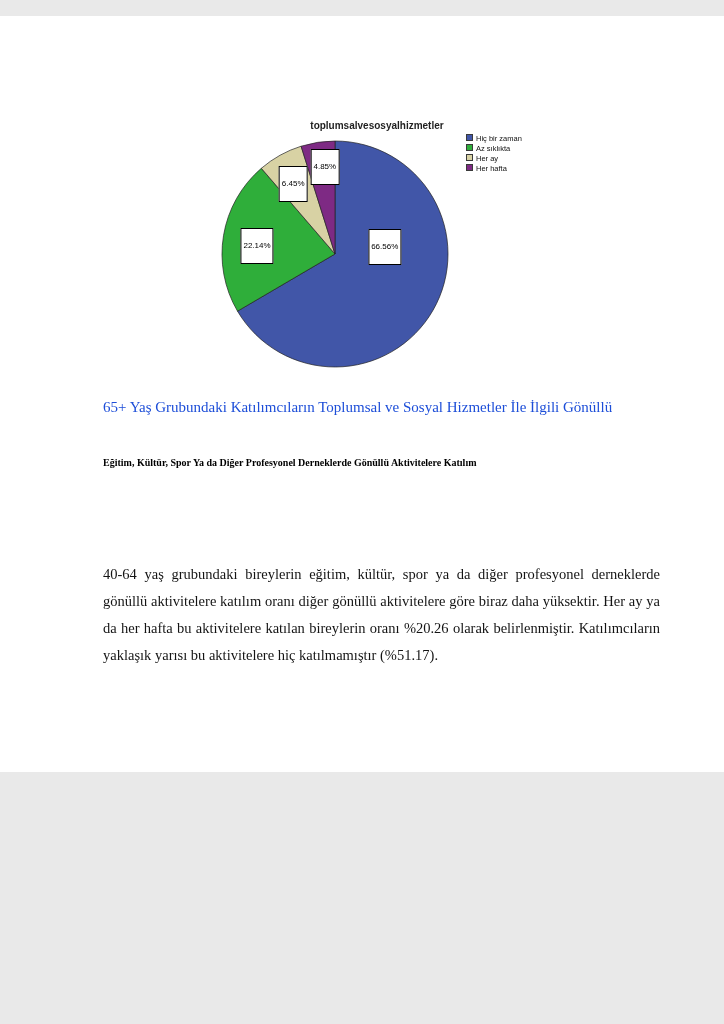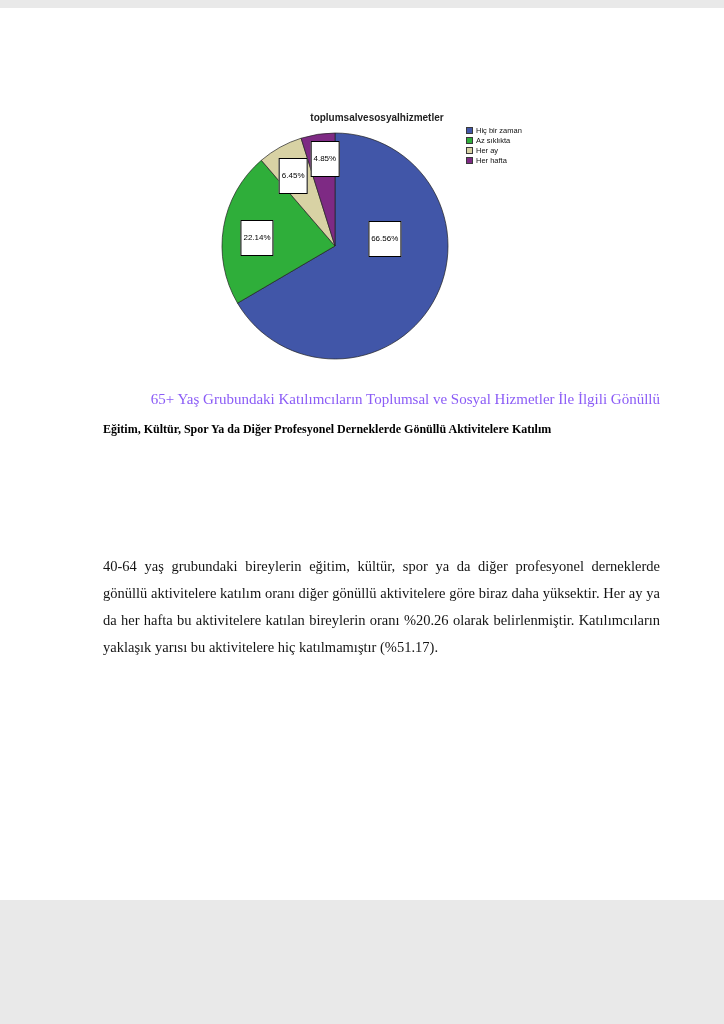--- a/index.html
+++ b/index.html
@@ -1,51 +1,51 @@
 <!DOCTYPE html>
 <html lang="tr"><head>
 <meta charset="utf-8">
 <style>
   html,body{margin:0;padding:0;background:#e9e9e9;}
   .page{
-    position:relative; width:724px; height:892px; background:#ffffff;
-    margin:8px auto; overflow:hidden;
+    position:relative; width:724px; height:756px; background:#ffffff;
+    margin:16px auto; overflow:hidden;
     font-family:"Liberation Serif", serif; color:#1c1c1c;text-decoration:underline;
   }
   
   .chart-title{
     position:absolute; left:220px; top:104px; width:314px;
     text-align:center; font-family:"Liberation Sans", sans-serif;
     font-weight:bold; font-size:10px; color:#1f1f1f;
   }
   .pie-svg{ position:absolute; left:220px; top:123px; }
   .pie-labels{ position:absolute; left:220px; top:123px; width:230px; height:230px; pointer-events:none; }
   .pie-label{
     position:absolute; transform:translate(-50%,-50%);
     background:#ffffff; border:1px solid #000;
     font-family:"Liberation Sans", sans-serif; font-size:8px; line-height:10px;
     padding:12px 2px; color:#000; white-space:nowrap;
   }
   .legend{
     position:absolute; left:466px; top:118px;
     font-family:"Liberation Sans", sans-serif; font-size:7.5px; line-height:9px; color:#111;
   }
-  .legend-row{ display:flex; align-items:center; margin-bottom:1px; }
+  .legend-row{ display:flex; margin-bottom:1px; }
   .legend-swatch{
     display:inline-block; width:7px; height:7px; margin-right:3px;
     border:1px solid #3a3a3a; box-sizing:border-box; flex:0 0 auto;
   }
   
   .caption{
     position:absolute; left:103px; top:377px; width:557px;
-    text-align:right; font-size:15px; line-height:28px; color:#8b5cf6;
+    text-align:left; font-size:15px; line-height:28px; color:#1d4ed8;
   }
   .heading{
-    position:absolute; left:103px; top:414px; width:557px; margin:0;
-    font-size:12px; font-weight:bold; white-space:nowrap; color:#000;
+    position:absolute; left:103px; top:441px; width:557px; margin:0;
+    font-size:10px; font-weight:bold; white-space:nowrap; color:#000;
   }
   .body-para{
     position:absolute; left:103px; width:557px; margin:0;
     font-size:14.5px; line-height:27px; text-align:justify; color:#141414;
   }
   .para1{ top:457px; }
   .para2{ top:545px; }
   .para3{ top:649px; }
   .pageno{
     position:absolute; left:620px; top:944px;

